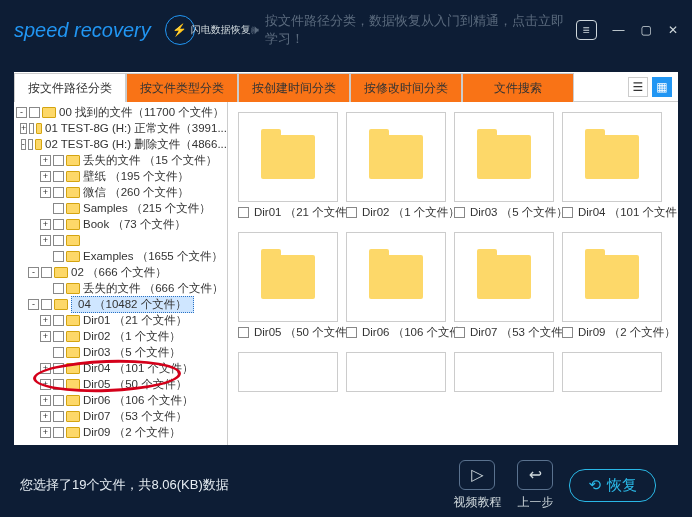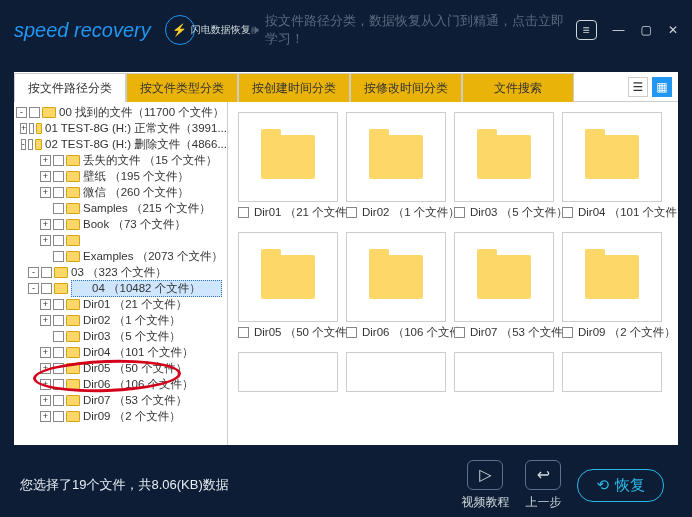--- a/index.html
+++ b/index.html
@@ -7,21 +7,21 @@
 .header { height: 60px; display: flex; align-items: center; padding: 7px 14px; }
 .logo-text { color: #2196f3; font-size: 20px; font-style: italic; margin-right: 8px; }
 .logo-sub { color: #cfd8dc; font-size: 10px; margin-left: -4px; }
 .bolt { width: 30px; height: 30px; border-radius: 50%; border: 1px solid #2196f3; display: flex; align-items: center; justify-content: center; color: #2196f3; margin-left: 6px; }
 .hint { flex: 1; display: flex; align-items: center; justify-content: center; color: #5a6a7d; font-size: 13px; gap: 6px; }
 .win-ctrl { display: flex; gap: 16px; color: #cfd8dc; align-items: center; }
 .menu-btn { border: 1px solid #cfd8dc; border-radius: 4px; padding: 2px 6px; }
 .panel { position: absolute; top: 72px; left: 14px; right: 14px; bottom: 72px; background: #fff; color: #333; display: flex; flex-direction: column; }
 .tabs { display: flex; border-bottom: 1px solid #ccc; height: 30px; align-items: stretch; }
 .tab { width: 112px; border: 1px solid #ccc; border-bottom: none; display: flex; align-items: center; justify-content: center; font-size: 12px; background: #fff; position: relative; top: 1px; }
-.tab.inactive { background: #eab308; }
+.tab.inactive { background: #f97316; }
 .view-toggle { margin-left: auto; display: flex; align-items: center; gap: 4px; padding-right: 6px; }
 .vt { width: 20px; height: 20px; border: 1px solid #ccc; display: flex; align-items: center; justify-content: center; font-size: 12px; }
 .vt.active { background: #2196f3; color: #fff; border-color: #2196f3; }
 .content { flex: 1; display: flex; overflow: hidden; }
 .tree { width: 214px; border-right: 1px solid #ccc; overflow-y: auto; overflow-x: hidden; background: #fff; padding: 2px 0; }
 .tree::-webkit-scrollbar { width: 16px; }
 .tree::-webkit-scrollbar-track { background: #f0f0f0; }
 .tree::-webkit-scrollbar-thumb { background: #c0c0c0; }
 .tline { display: flex; align-items: center; height: 16px; white-space: nowrap; font-size: 11.5px; padding-left: 2px; }
 .exp { width: 11px; height: 11px; border: 1px solid #888; display: flex; align-items: center; justify-content: center; font-size: 9px; margin-right: 2px; background: #fff; }
@@ -34,21 +34,21 @@
 .grid::-webkit-scrollbar-track { background: #f0f0f0; }
 .grid::-webkit-scrollbar-thumb { background: #c0c0c0; }
 .row { display: flex; gap: 8px; margin-bottom: 12px; }
 .card { width: 100px; }
 .thumb { height: 90px; border: 1px solid #ccc; display: flex; align-items: center; justify-content: center; }
 .thumb.partial { height: 40px; align-items: flex-start; }
 .bigfold { width: 54px; height: 44px; background: #fdd869; border-radius: 2px; position: relative; }
 .bigfold:before { content: ''; position: absolute; top: -6px; left: 0; width: 20px; height: 8px; background: #fdd869; border-radius: 2px 2px 0 0; }
 .caption { display: flex; align-items: center; gap: 3px; font-size: 11.5px; margin-top: 3px; white-space: nowrap; }
 .caption .cb { flex-shrink: 0; }
-.footer { position: absolute; bottom: 0; left: 0; right: 8px; height: 64px; display: flex; align-items: center; padding: 0 20px; }
+.footer { position: absolute; bottom: 0; left: 0; right: 16px; height: 64px; display: flex; align-items: center; padding: 0 20px; }
 .status { color: #e6edf3; font-size: 13px; }
 .actions { margin-left: auto; display: flex; gap: 16px; align-items: center; }
 .act { display: flex; flex-direction: column; align-items: center; gap: 4px; color: #cfd8dc; font-size: 12px; }
 .act-ic { width: 36px; height: 30px; border: 1px solid #5a728f; border-radius: 6px; display: flex; align-items: center; justify-content: center; font-size: 16px; }
 .recover { border: 1.5px solid #2ab8e6; color: #2ab8e6; border-radius: 16px; padding: 6px 18px; font-size: 15px; display: flex; align-items: center; gap: 6px; }
 </style>
 </head>
 <body>
 
 <div class="header">
@@ -147,35 +147,43 @@
           <span class="exp">+</span>
           <span class="cb"></span>
           <span class="fold"></span>
         </div>
         <div class="tline">
           <span class="sp"></span>
           <span class="sp"></span>
           <span class="exp" style="visibility: hidden;"> </span>
           <span class="cb"></span>
           <span class="fold"></span>
-          <span>Examples （2073 个文件）</span>
+          <span>Examples （1655 个文件）</span>
         </div>
         <div class="tline">
           <span class="sp"></span>
           <span class="exp">-</span>
           <span class="cb"></span>
           <span class="fold"></span>
-          <span>03 （323 个文件）</span>
+          <span>02 （666 个文件）</span>
+        </div>
+        <div class="tline">
+          <span class="sp"></span>
+          <span class="sp"></span>
+          <span class="exp" style="visibility: hidden;"> </span>
+          <span class="cb"></span>
+          <span class="fold"></span>
+          <span>丢失的文件 （666 个文件）</span>
         </div>
         <div class="tline">
           <span class="sp"></span>
           <span class="exp">-</span>
           <span class="cb"></span>
           <span class="fold"></span>
-          <span style="background: rgb(207, 230, 255); border: 1px dotted rgb(42, 114, 196); padding: 0px 20px;">04 （10482 个文件）</span>
+          <span style="background: rgb(207, 230, 255); border: 1px dotted rgb(42, 114, 196); padding: 0px 6px;">04 （10482 个文件）</span>
         </div>
         <div class="tline">
           <span class="sp"></span>
           <span class="sp"></span>
           <span class="exp">+</span>
           <span class="cb"></span>
           <span class="fold"></span>
           <span>Dir01 （21 个文件）</span>
         </div>
         <div class="tline">

